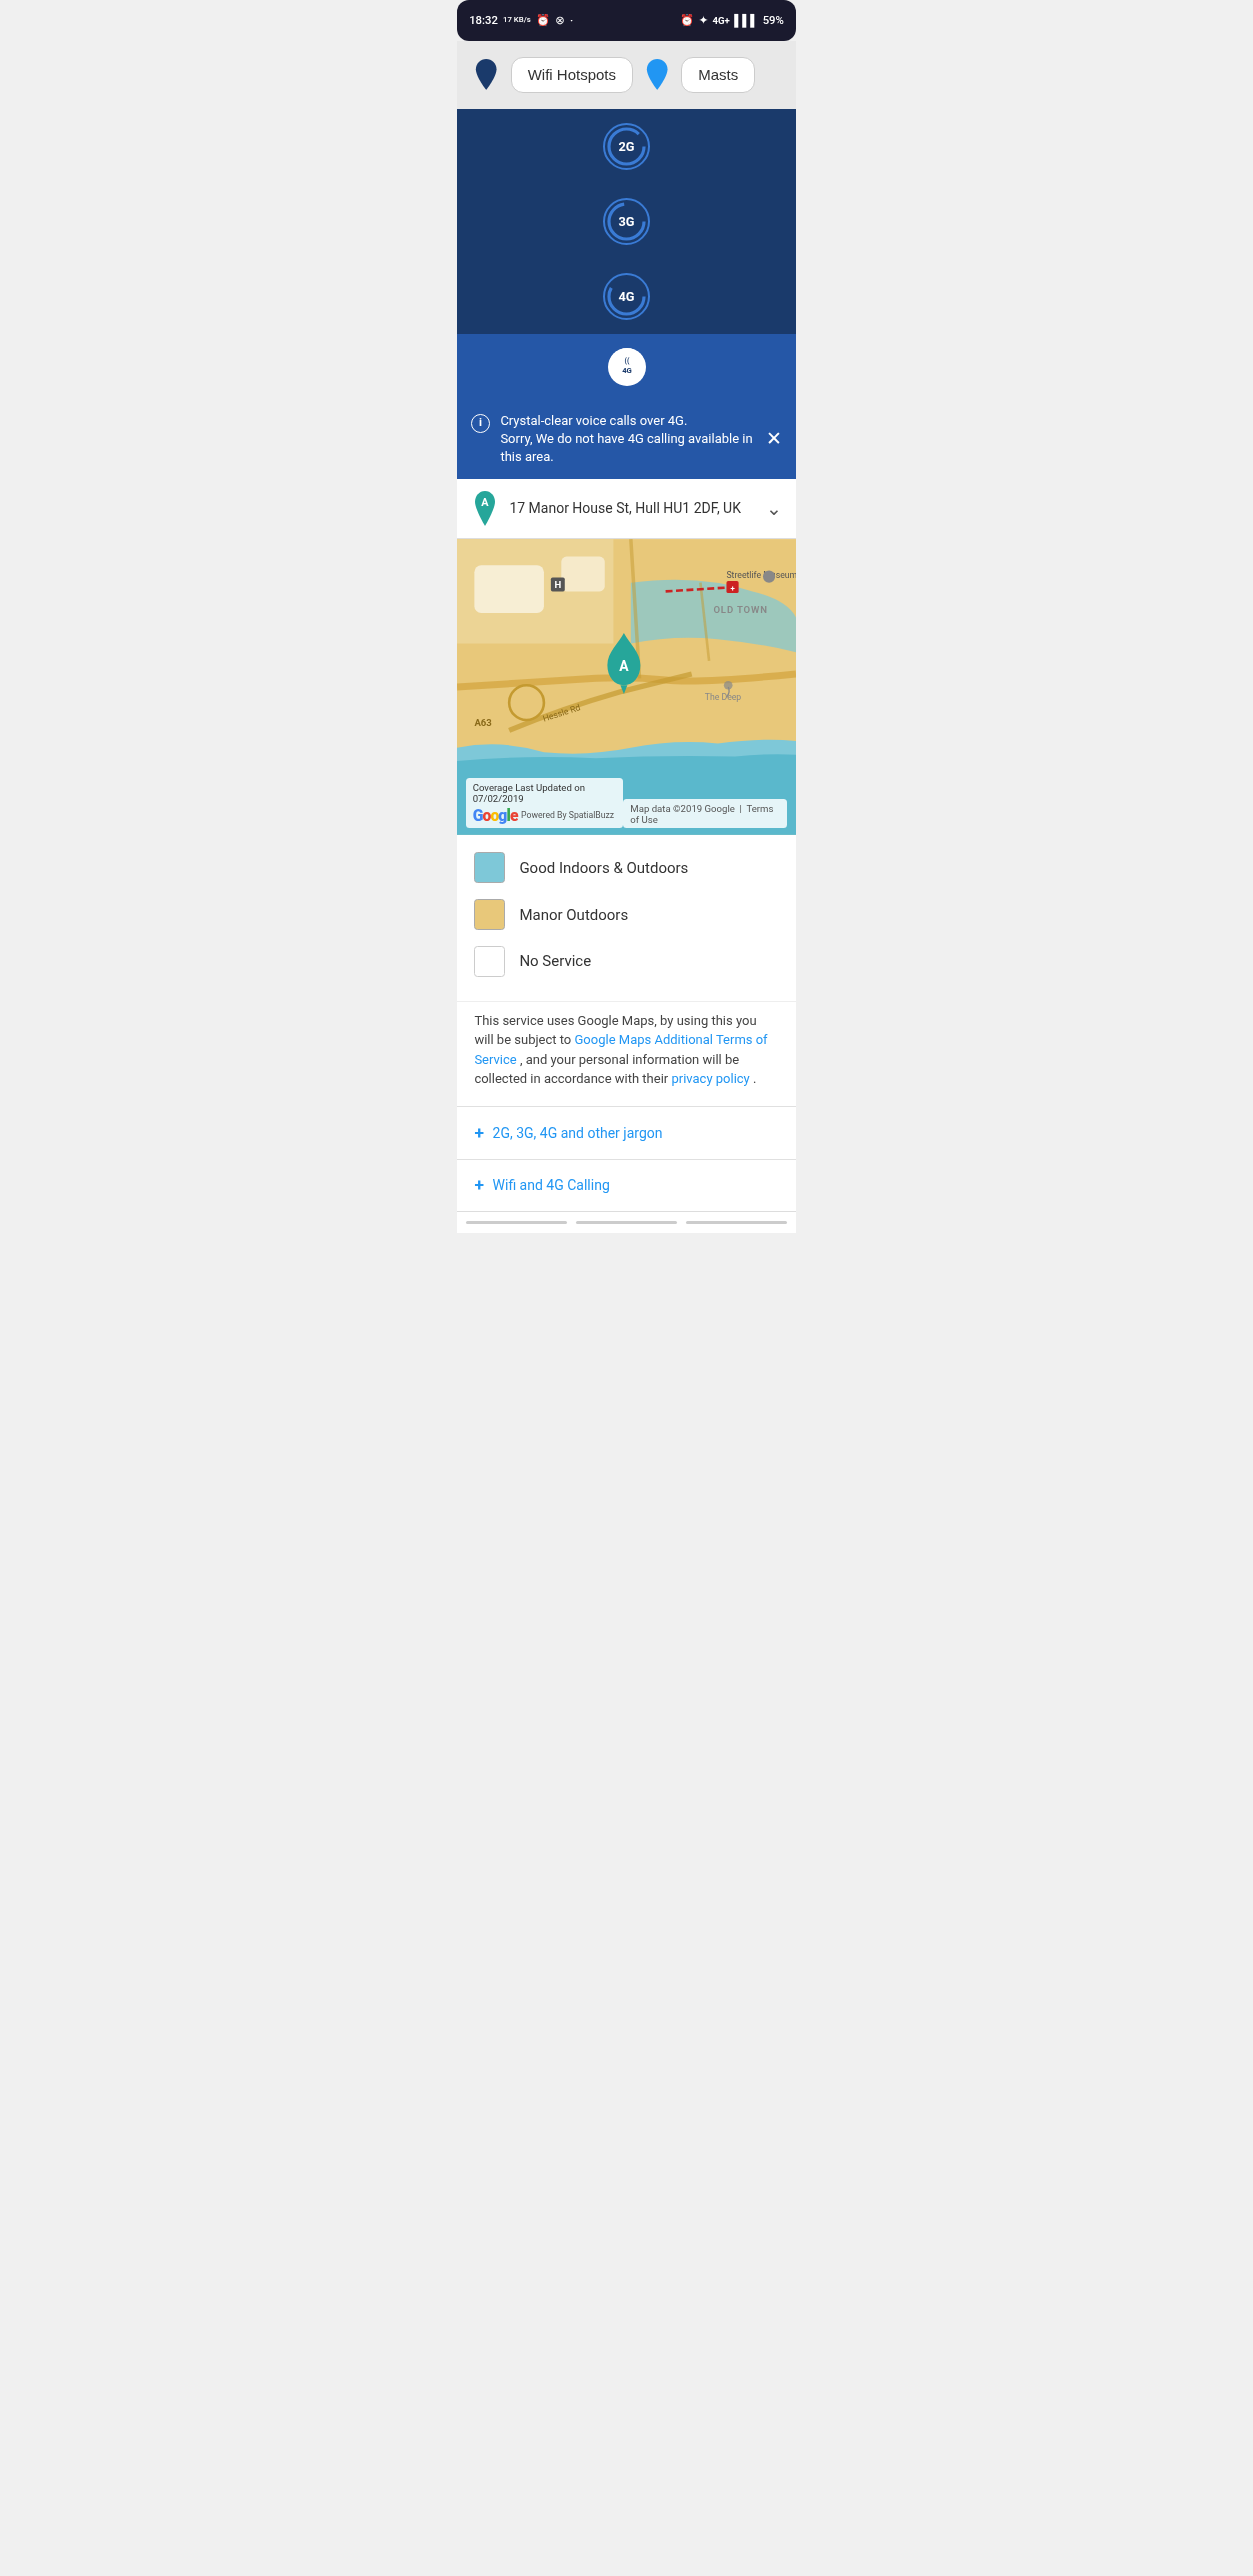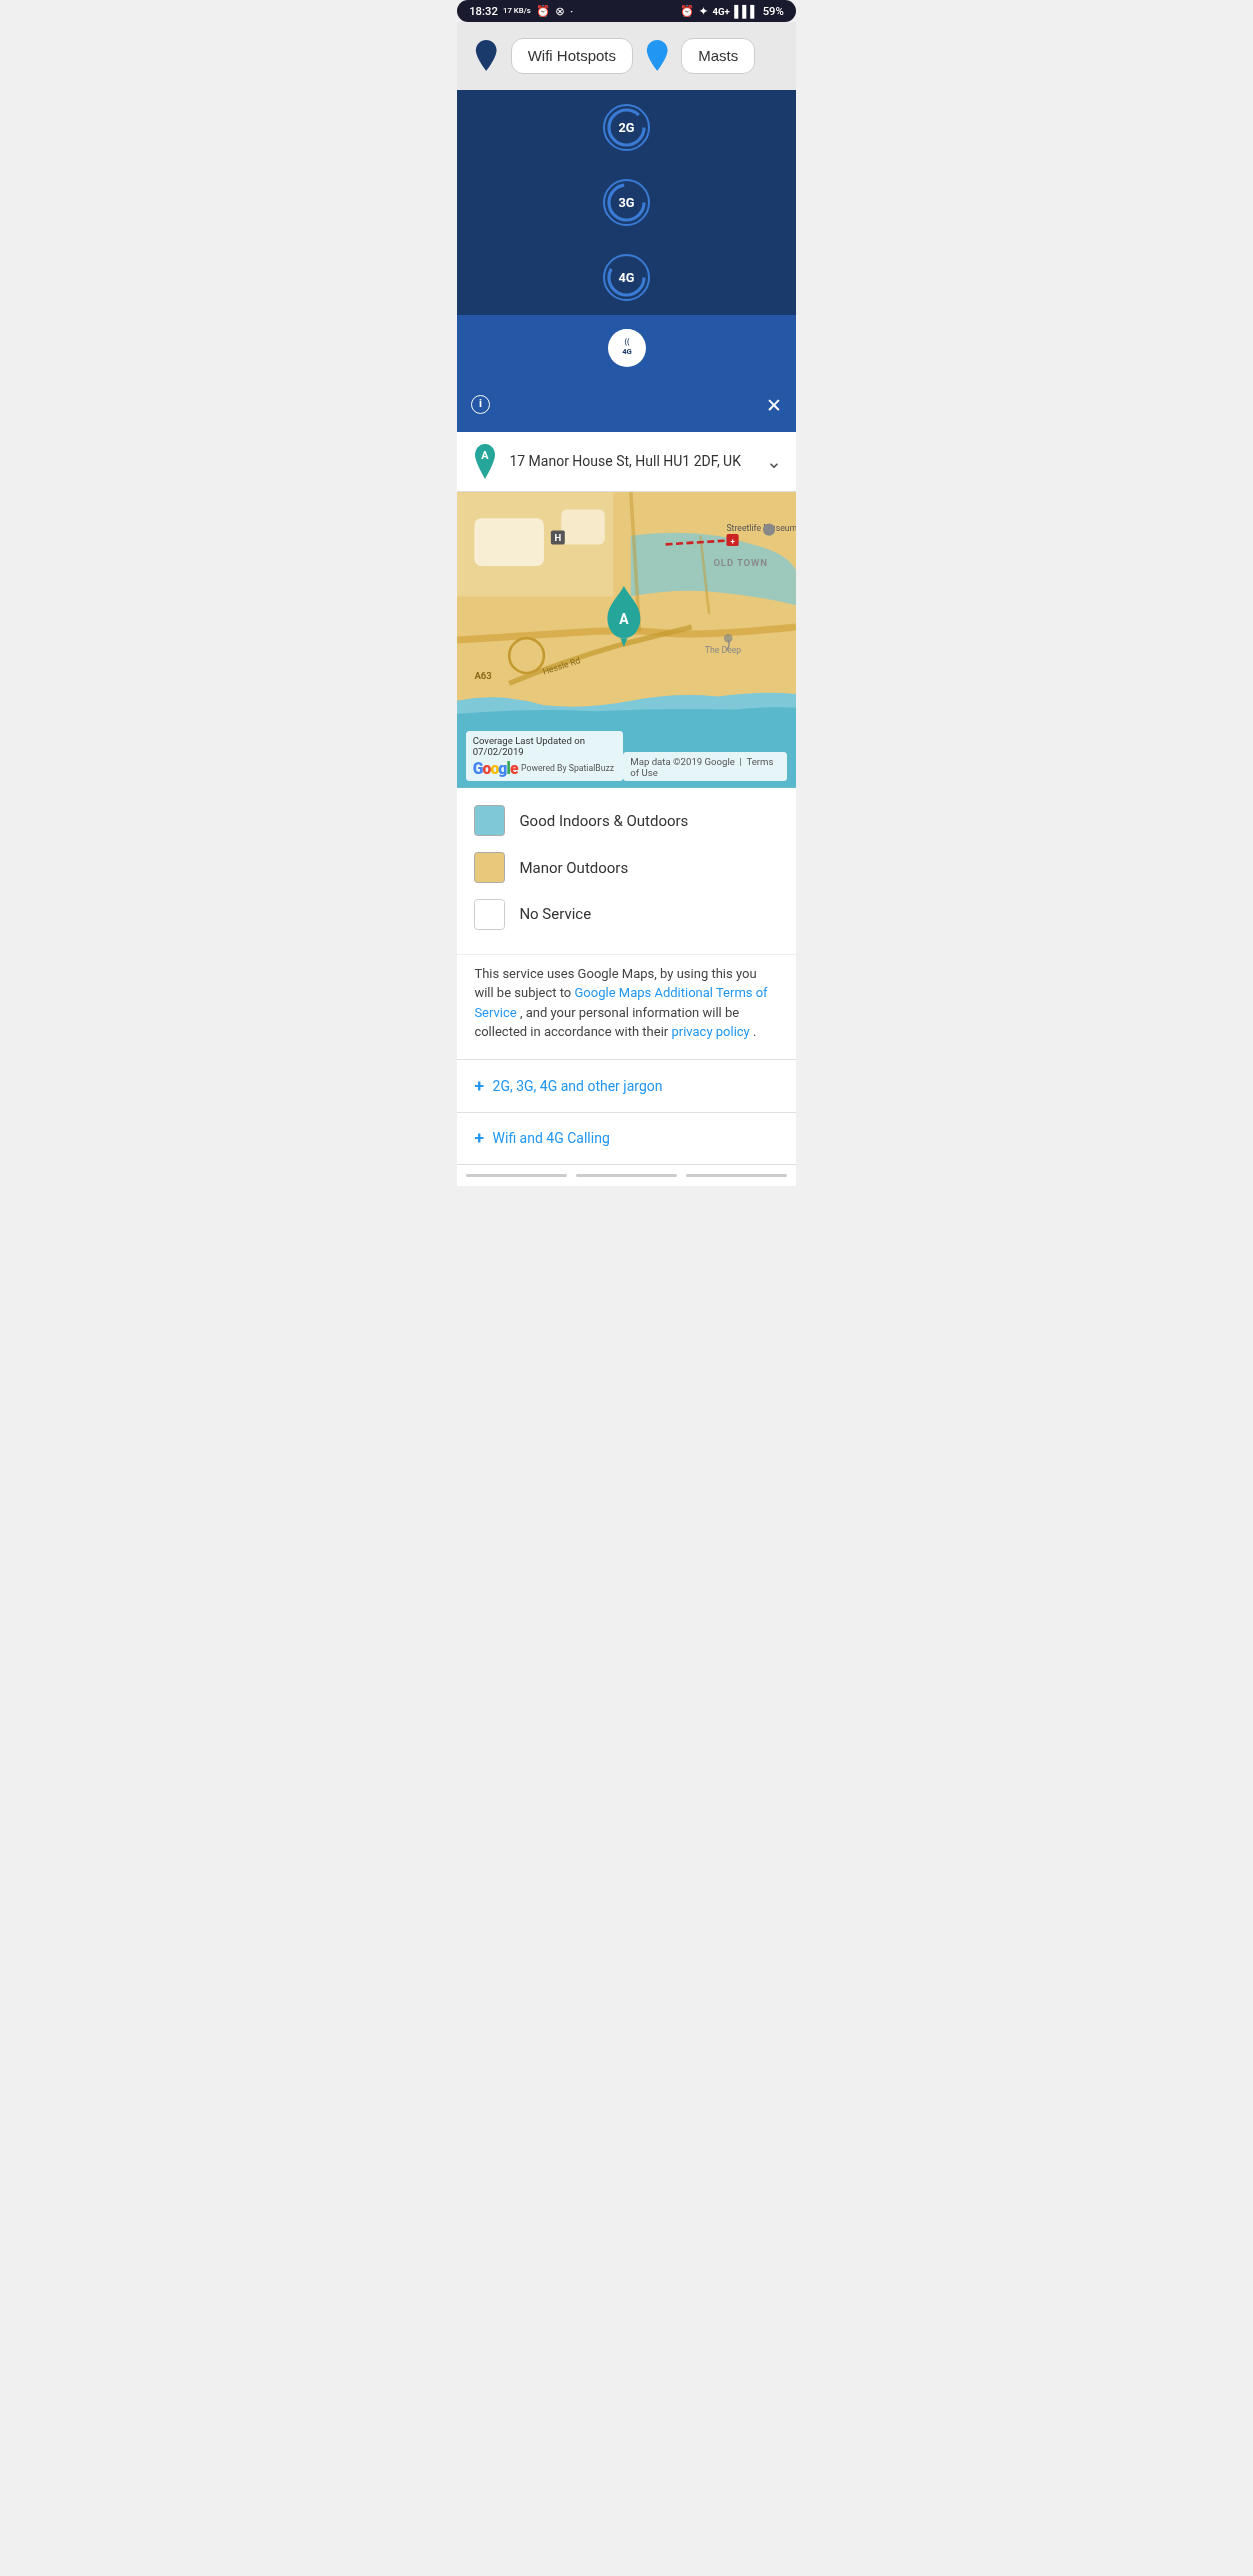--- a/index.html
+++ b/index.html
@@ -15,21 +15,21 @@
     
     .status-bar {
       background: #1a1a2e;
       color: white;
       display: flex;
       justify-content: space-between;
       align-items: center;
       padding: 5.2px 12.2px;
       font-size: 11.3px;
       font-weight: 500;
-      height: 22px;
+      height: 41px;
       border-radius: 12px;
     }
     .status-left { display: flex; align-items: center; gap: 5.2px; }
     .status-right { display: flex; align-items: center; gap: 4.4px; }
     .status-kb { font-size: 7.8px; line-height: 1.1; text-align: center; }
 
     
     .top-nav {
       background: #e8e8e8;
       display: flex;
@@ -339,20 +339,24 @@
 
         <text x="27" y="22" text-anchor="middle" fill="#1a3a6b" font-size="10" font-weight="bold">((</text>
         <text x="27" y="36" text-anchor="middle" fill="#1a3a6b" font-size="11" font-weight="bold">4G</text>
       </svg>
     </div>
   </div>
 </div>
 
 <div class="info-banner">
   <div class="info-icon">i</div>
+  <div style="flex:1">
+    <span style="white-space:pre-line">Crystal-clear voice calls over 4G.
+Sorry, We do not have 4G calling available in this area.</span>
+  </div>
   <div class="close-icon">✕</div>
 </div>
 
 <div class="location-bar">
   <svg class="location-pin" viewBox="0 0 32 42">
     <path d="M16 0C9 0 4 6 4 13C4 22 16 42 16 42S28 22 28 13C28 6 23 0 16 0Z" fill="#26a69a"></path>
     <text x="16" y="18" text-anchor="middle" fill="white" font-size="13" font-weight="bold">A</text>
   </svg>
   <span class="location-text">17 Manor House St, Hull HU1 2DF, UK</span>
   <span class="chevron-down">⌄</span>

